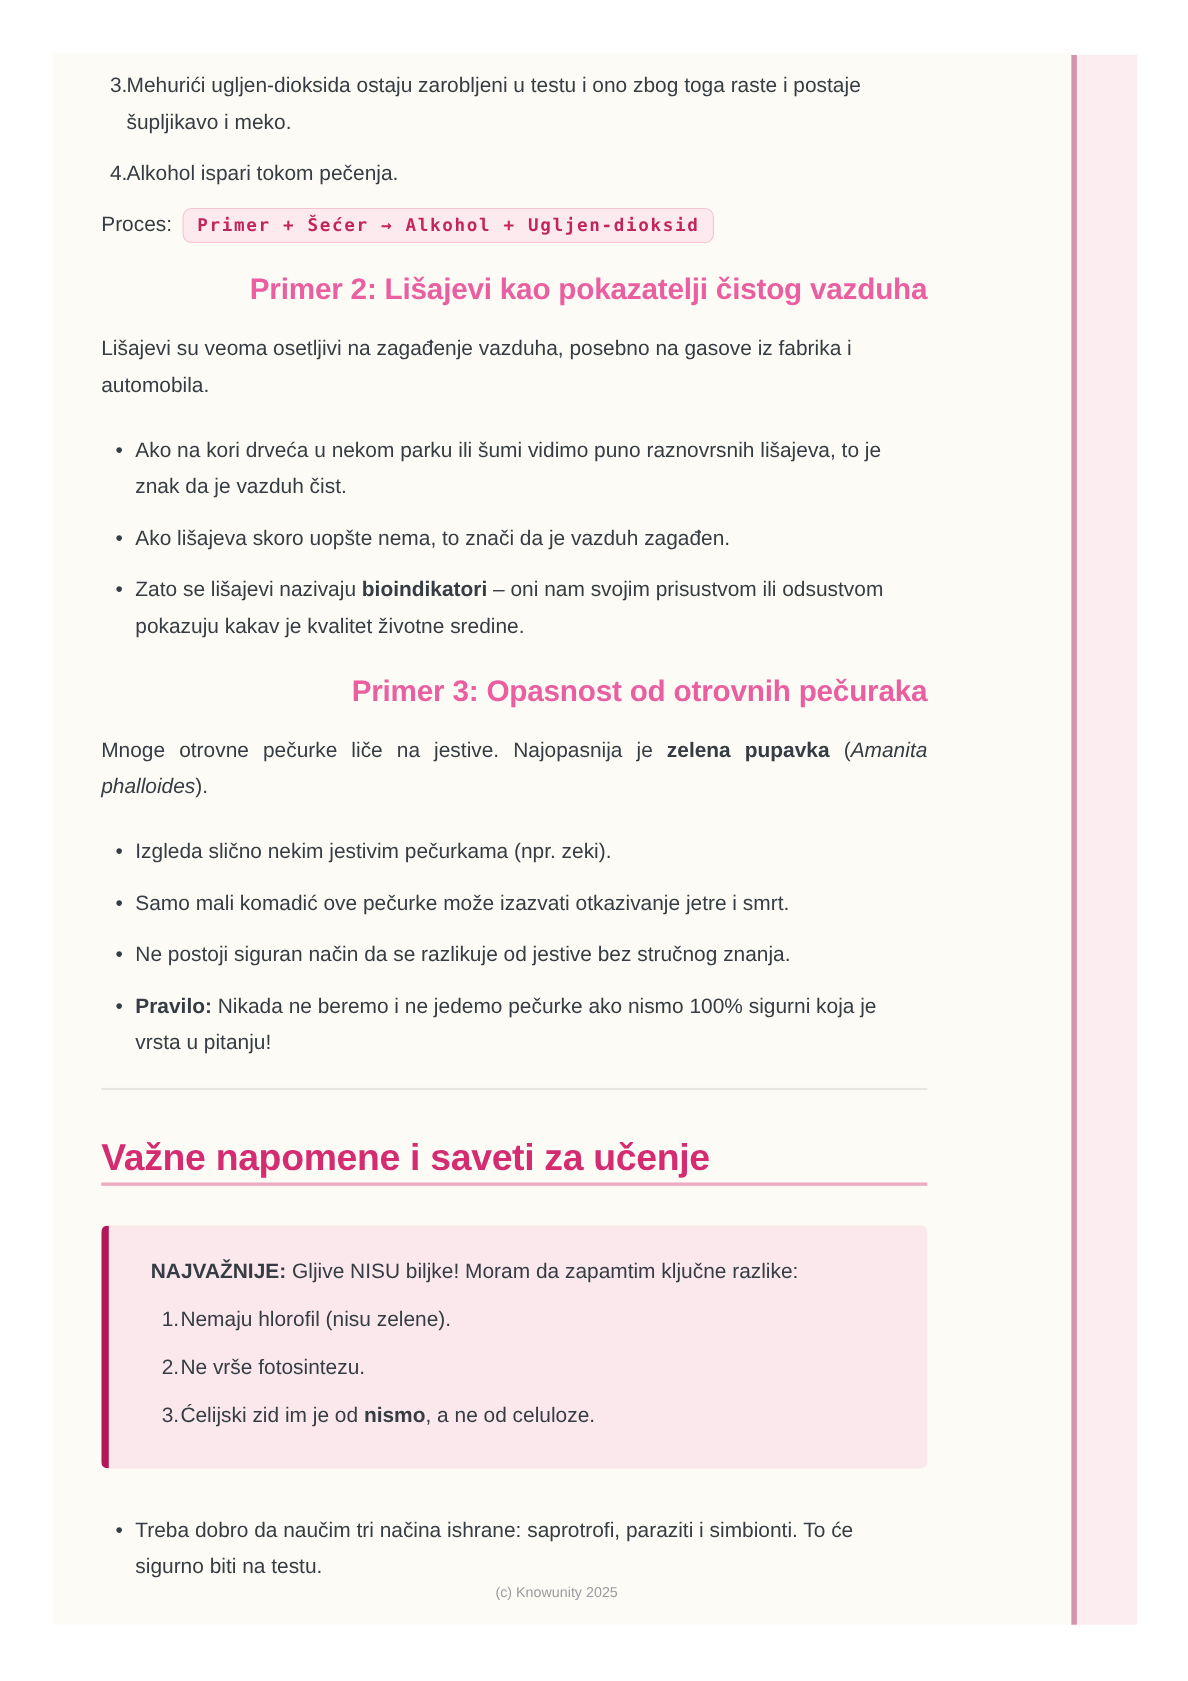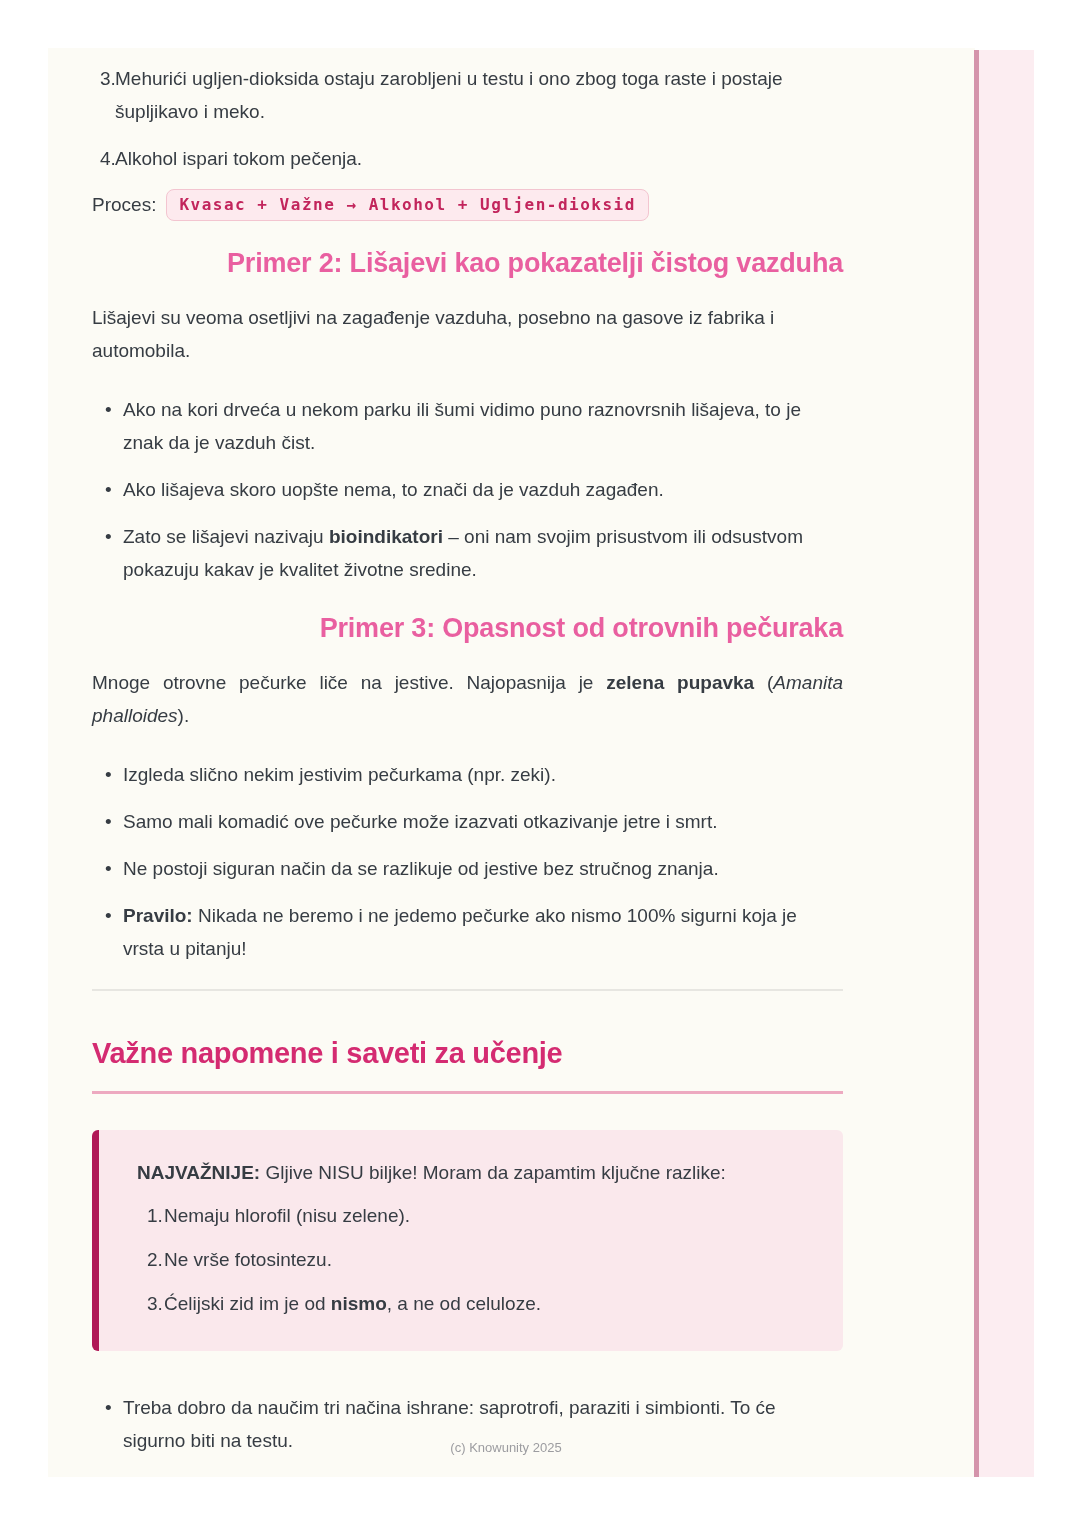--- a/index.html
+++ b/index.html
@@ -55,23 +55,23 @@
   .ulist .uitem { margin-bottom: 14px; }
   .ulist .marker { flex: 0 0 31px; width: 31px; padding-left: 13px; font-size: 19px; }
 
   .divider {
     border: none; border-top: 2px solid #e7e6e1;
     margin-top: 24px;
   }
 
   h1.page-title {
     margin-top: 40px;
-    font-size: 29px; line-height: 44px; font-weight: 700;
+    font-size: 34px; line-height: 44px; font-weight: 700;
     color: #d42b71; letter-spacing: -0.3px;
-    padding-bottom: 16px;
+    padding-bottom: 0;
     border-bottom: 3px solid #eda9c0;
   }
 
   .callout {
     margin-top: 36px;
     background: #fae8ec;
     border-left: 7px solid #b01857;
     border-radius: 6px;
     padding: 26px 40px 20px 38px;
   }
@@ -100,21 +100,21 @@
         <span class="li-text"><span>Mehurići ugljen-dioksida ostaju zarobljeni u testu i ono zbog toga raste i postaje šupljikavo i meko.</span></span>
       </div>
       <div class="oitem">
         <span class="num">4.</span>
         <span class="li-text"><span>Alkohol ispari tokom pečenja.</span></span>
       </div>
     </div>
 
     <div class="process-row">
       <span class="process-label">Proces:</span>
-      <span class="code-chip">Kvasac + Važne → Alkohol + Ugljen-dioksid</span>
+      <span class="code-chip">Primer + Šećer → Alkohol + Ugljen-dioksid</span>
     </div>
 
     <h2 class="section-heading">Primer 2: Lišajevi kao pokazatelji čistog vazduha</h2>
     <p class="intro"><span>Lišajevi su veoma osetljivi na zagađenje vazduha, posebno na gasove iz fabrika i automobila.</span></p>
     <div class="ulist">
       <div class="uitem">
         <span class="marker">•</span>
         <span class="li-text"><span>Ako na kori drveća u nekom parku ili šumi vidimo puno raznovrsnih lišajeva, to je znak da je vazduh čist.</span></span>
       </div>
       <div class="uitem">

